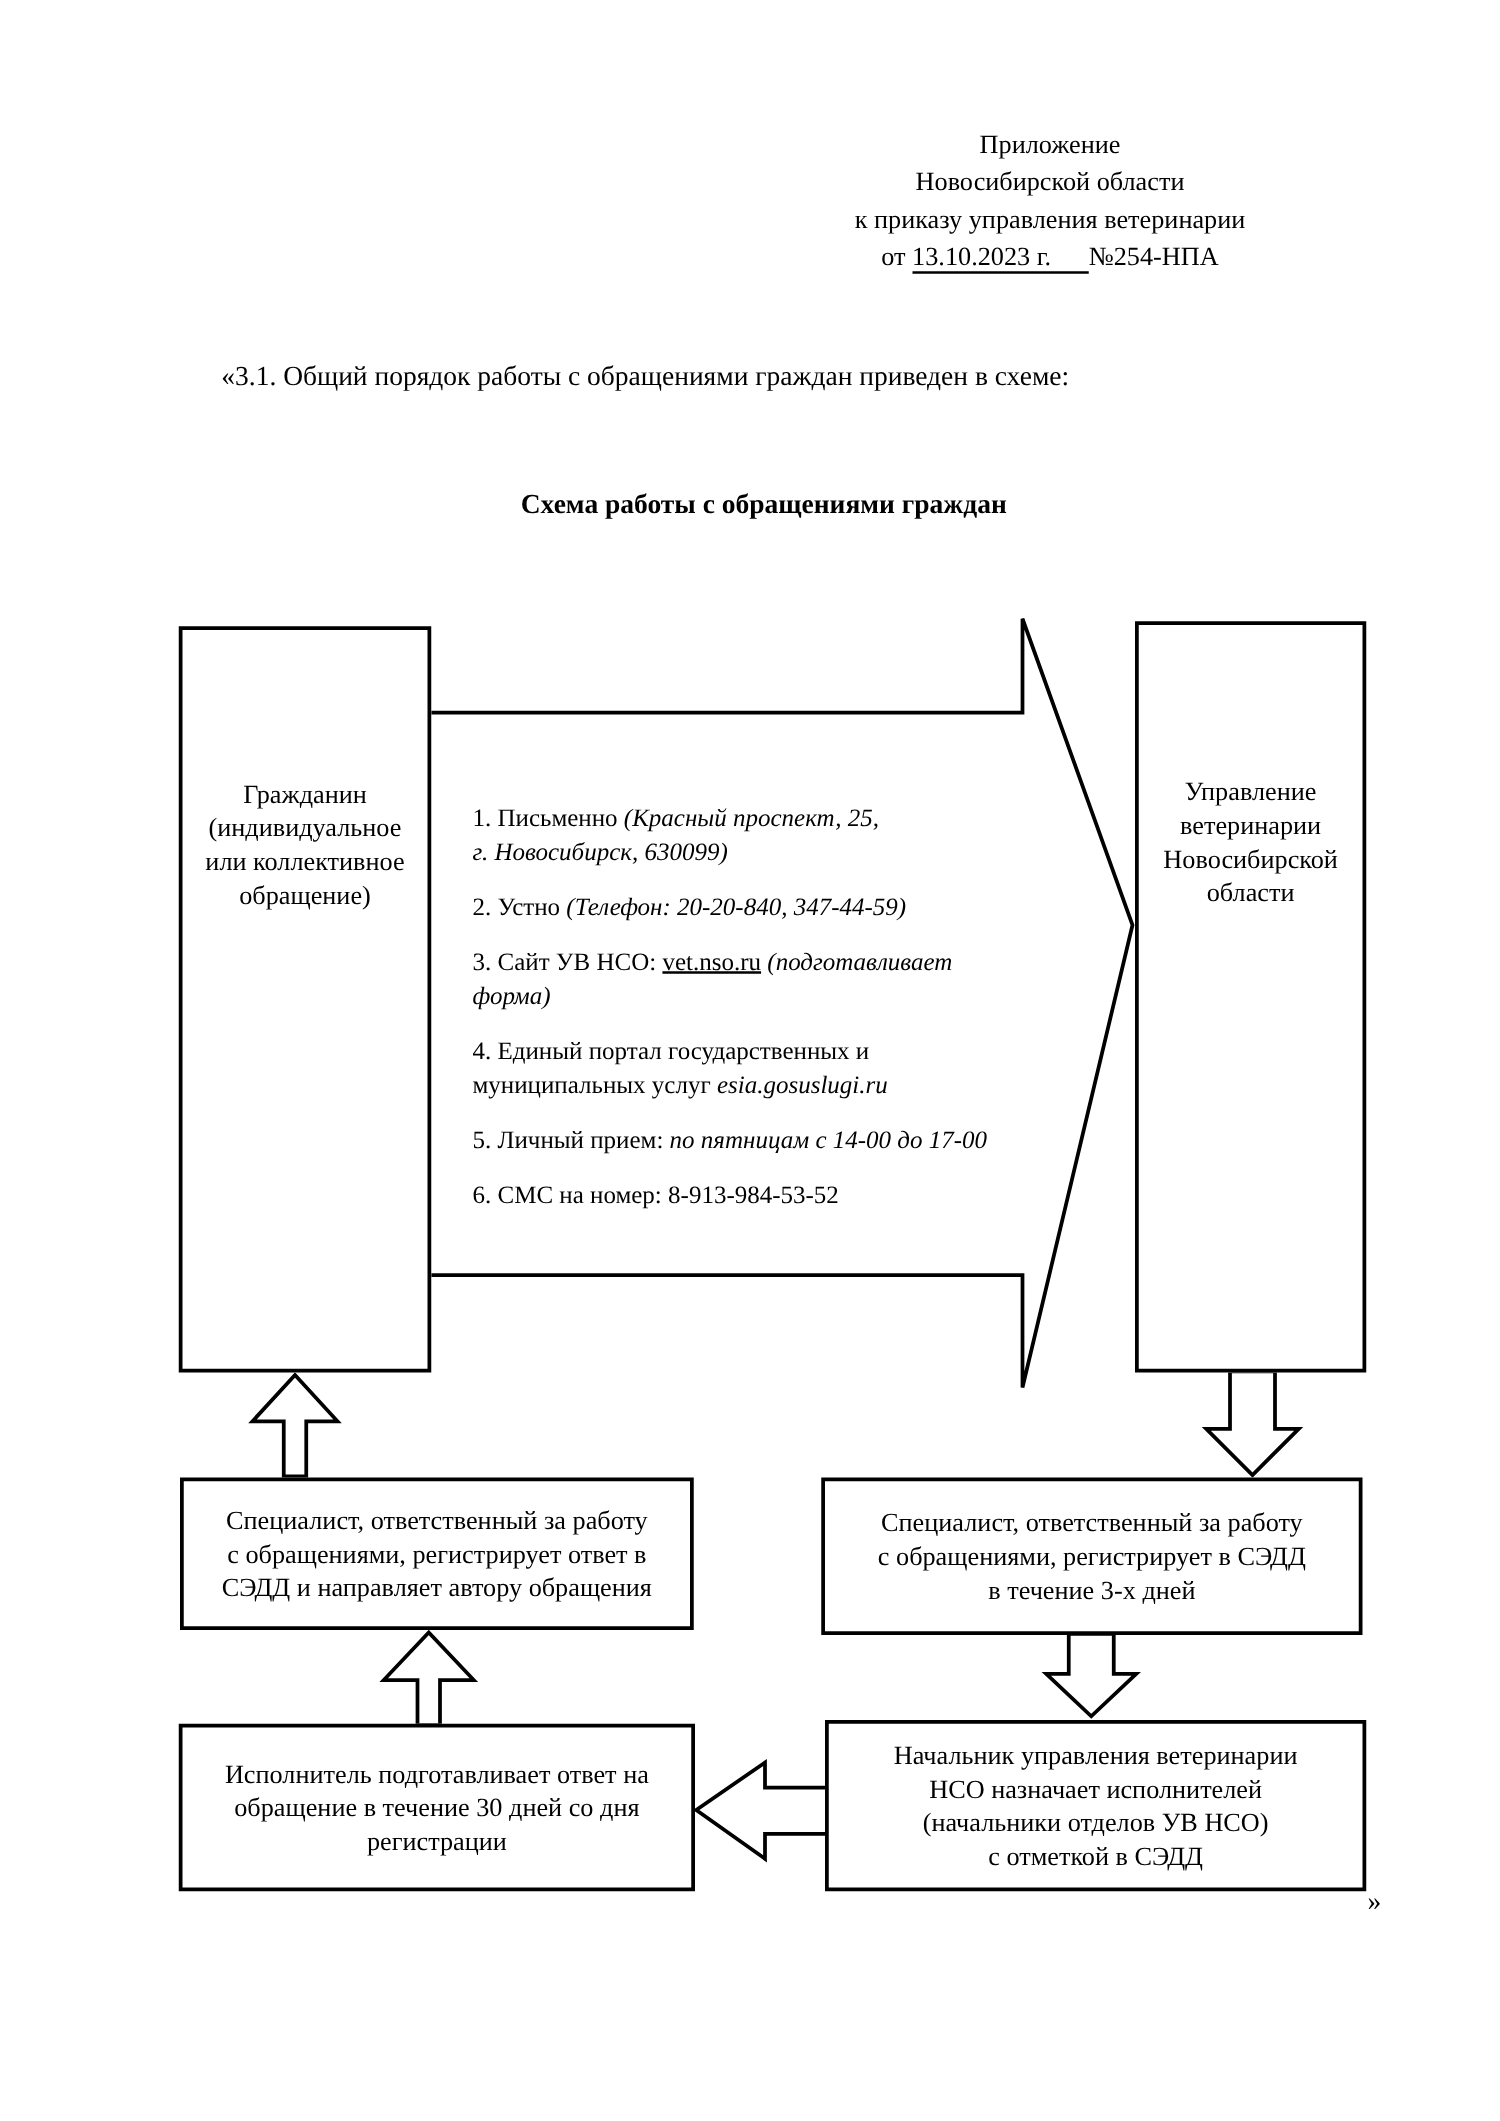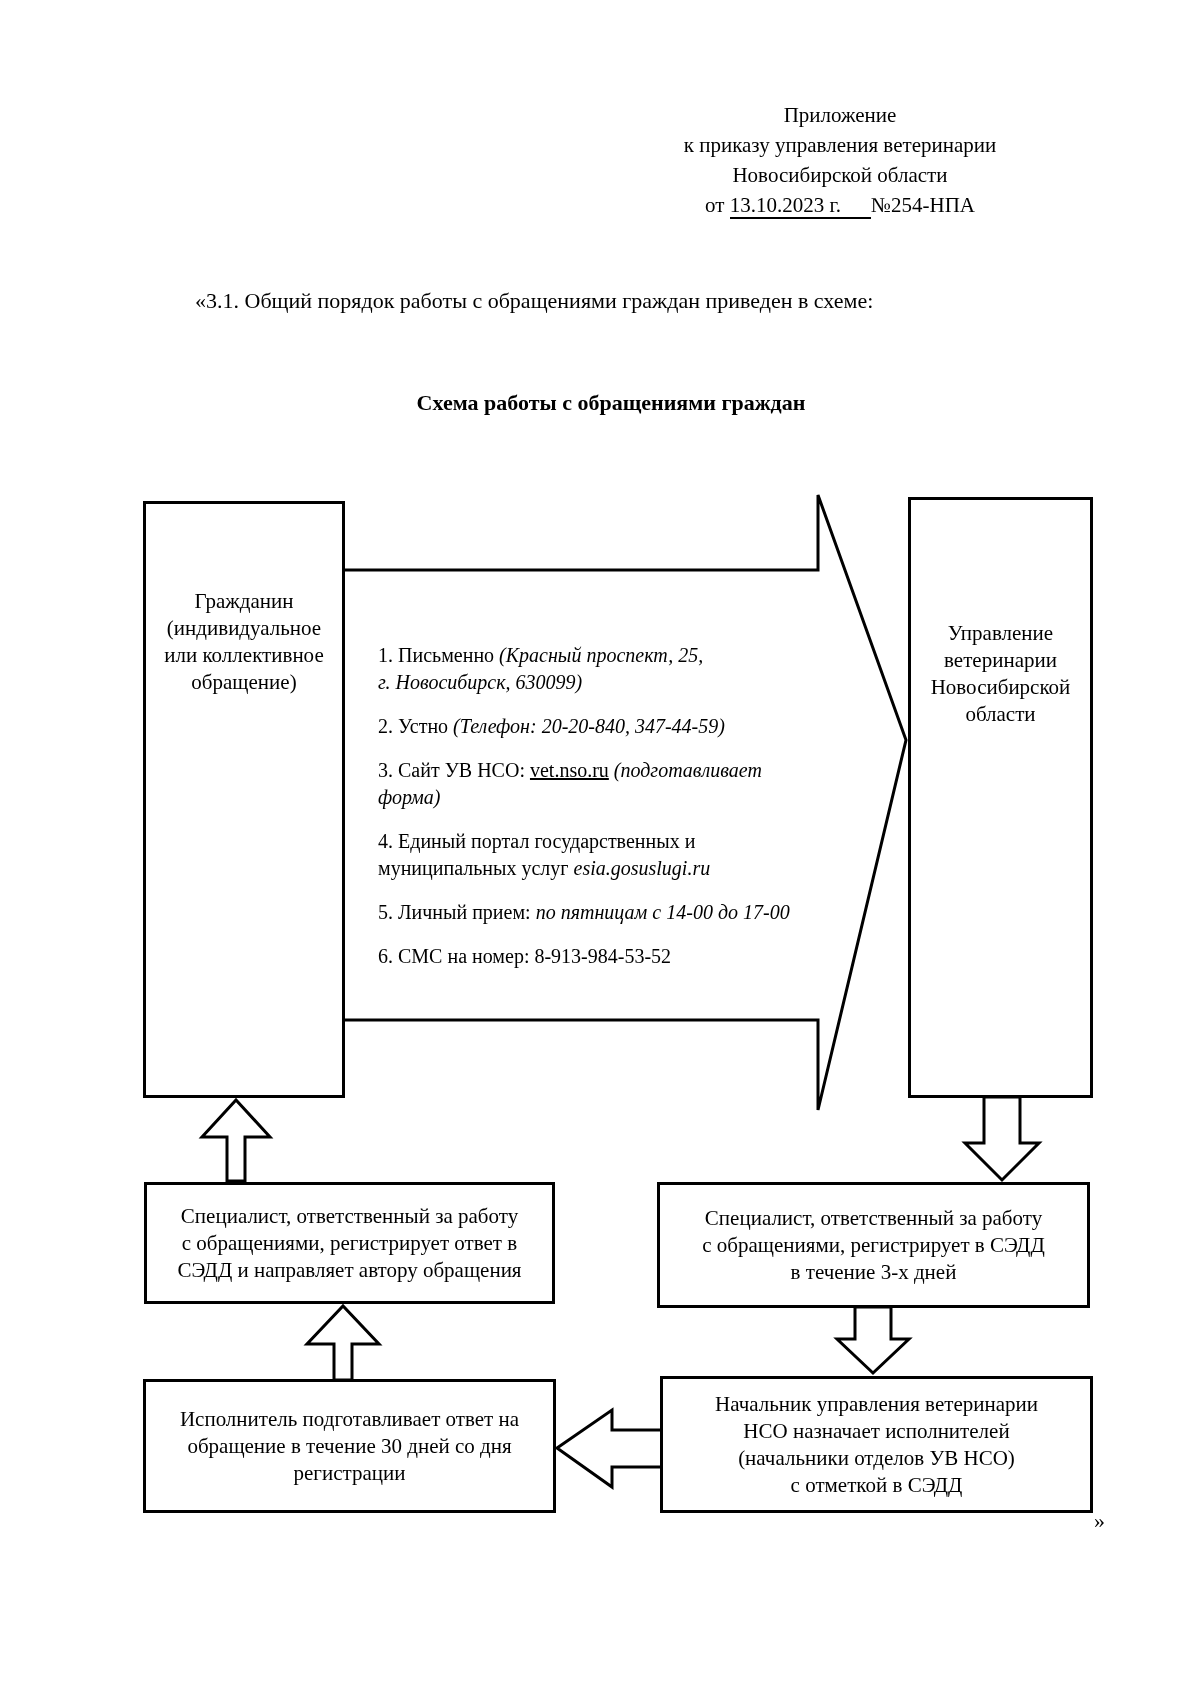--- a/index.html
+++ b/index.html
@@ -16,34 +16,34 @@
   .arrows polyline,.arrows polygon{fill:#ffffff;stroke:#000;stroke-width:3;}
   .arrows polyline{fill:none;}
 
   .hdr{
     position:absolute;left:610px;top:100px;width:460px;
     text-align:center;font-size:21px;line-height:30px;z-index:2;
   }
   .u-date{border-bottom:2px solid #000;padding-right:30px;}
 
   .intro{
-    position:absolute;left:195px;top:287px;width:960px;margin:0;
+    position:absolute;left:177px;top:287px;width:960px;margin:0;
     font-size:22px;line-height:28px;z-index:2;
   }
   .title{
     position:absolute;left:0;top:374px;width:1190px;margin:16px;
     text-align:center;font-size:22px;font-weight:bold;z-index:2;
   }
 
   .box{
     position:absolute;box-sizing:border-box;
     border:3px solid #000;background:#fff;
     font-size:21px;line-height:27px;text-align:center;z-index:2;
   }
-  .citizen{left:143px;top:501px;width:202px;height:597px;padding-top:84px;}
+  .citizen{left:143px;top:501px;width:202px;height:597px;padding-top:118px;}
   .authority{left:908px;top:497px;width:185px;height:601px;padding-top:120px;}
   .flexc{display:flex;flex-direction:column;justify-content:center;align-items:center;}
   .response{left:144px;top:1182px;width:411px;height:122px;}
   .register{left:657px;top:1182px;width:433px;height:126px;}
   .executor{left:143px;top:1379px;width:413px;height:134px;}
   .chief{left:660px;top:1376px;width:433px;height:137px;}
 
   .channels{
     position:absolute;left:378px;top:642px;width:452px;
     font-size:20px;line-height:27px;z-index:2;text-align:left;
@@ -71,22 +71,22 @@
 
     <polygon points="984,1097 984,1143 965,1143 1002,1180 1039,1143 1020,1143 1020,1097"></polygon>
 
     <polygon points="855,1307 855,1339 837,1339 873,1373 909,1339 891,1339 891,1307"></polygon>
 
     <polygon points="662,1430 612,1430 612,1410 557,1448 612,1487 612,1467 662,1467"></polygon>
   </svg>
 
   <div class="hdr">
     <div>Приложение</div>
+    <div>Новосибирской области</div>
     <div>к приказу управления ветеринарии</div>
-    <div>Новосибирской области</div>
     <div>
       <span>от </span><span class="u-date">13.10.2023 г.</span><span>№254-НПА</span>
     </div>
   </div>
 
   <p class="intro">«3.1. Общий порядок работы с обращениями граждан приведен в схеме:</p>
 
   <h1 class="title">Схема работы с обращениями граждан</h1>
 
   <div class="box citizen">

